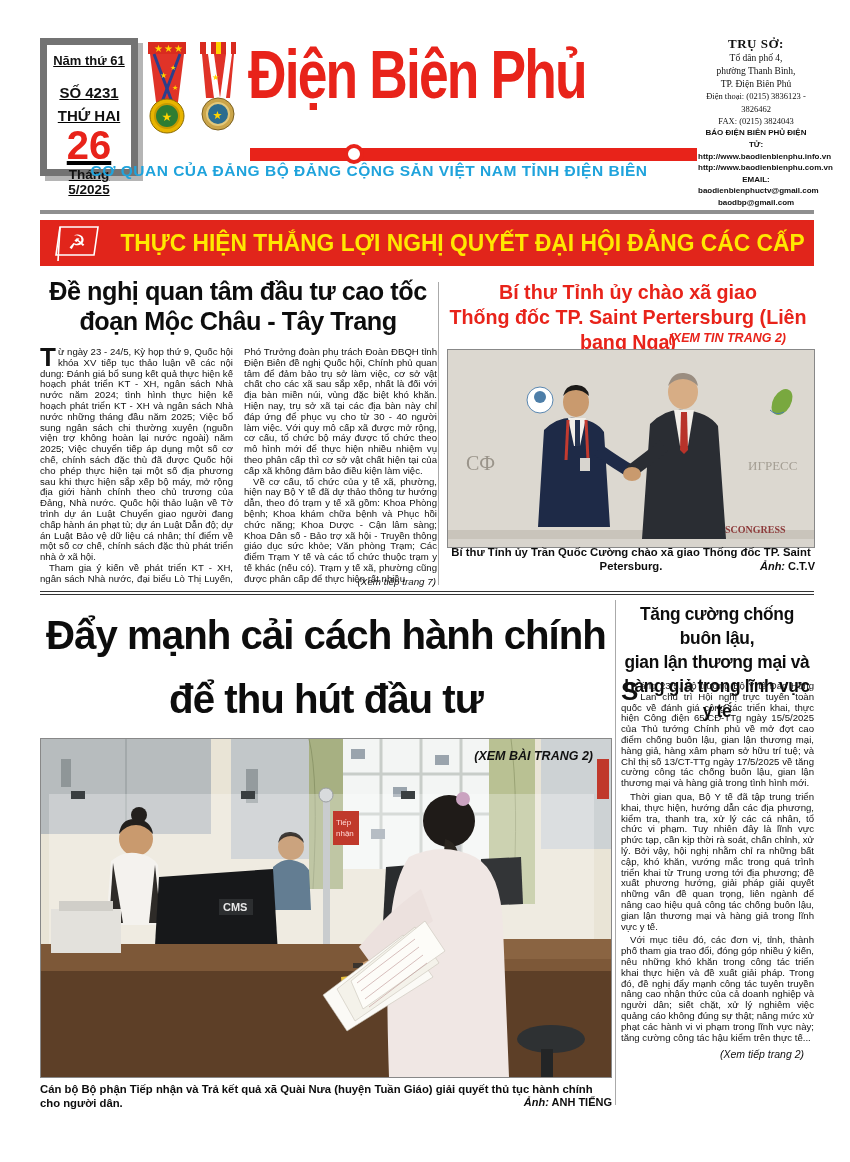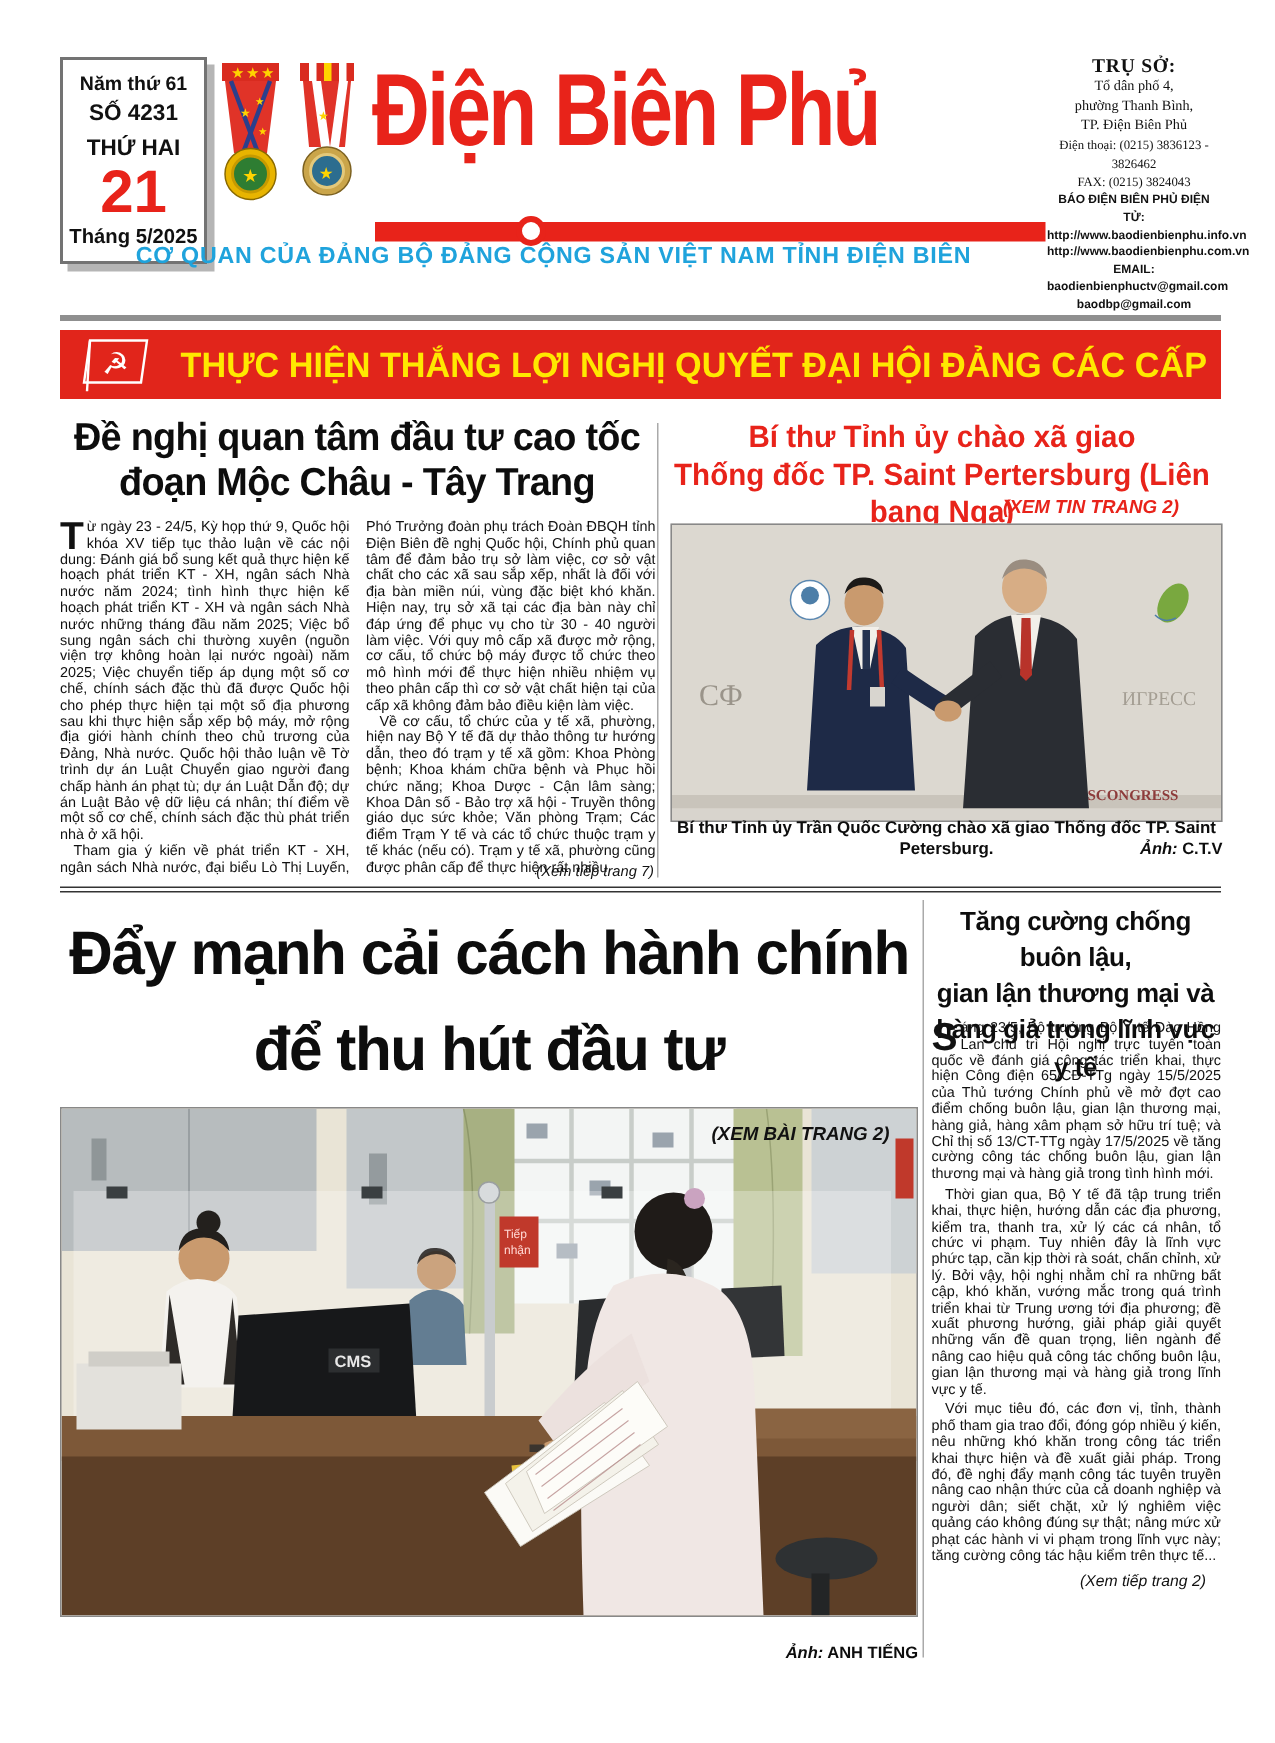--- a/index.html
+++ b/index.html
@@ -2,24 +2,24 @@
 <html><head>
 <meta charset="utf-8">
 <style>
   * { margin:0; padding:0; box-sizing:border-box; }
   html,body { background:#ffffff; }
   body { font-family:"Liberation Sans", sans-serif; }
   .page { position:relative; width:850px; height:1162px; background:#ffffff; overflow:hidden; }
   .abs { position:absolute; }
 
   
-  .issue-box { left:40px; top:38px; width:98px; height:138px; border:2px solid #737373;
-    box-shadow:5px 5px 0 #b5b5b5; background:#fff; text-align:center; padding-top:8px; }
+  .issue-box { left:40px; top:38px; width:98px; height:138px; border:7px solid #737373;
+    box-shadow:5px 5px 0 #b5b5b5; background:#fff; text-align:center; padding-top:8px;text-decoration:underline; }
   .issue-box .l1 { font-size:13px; font-weight:bold; color:#111; }
-  .issue-box .l2 { font-size:15px; font-weight:bold; color:#111; margin-top:4px;}
+  .issue-box .l2 { font-size:15px; font-weight:bold; color:#111; margin-top:16px;}
   .issue-box .l3 { font-size:15px; font-weight:bold; color:#111; margin-top:6px;}
   .issue-box .day { font-size:40px; font-weight:bold; color:#e8231a; line-height:1.0; margin-top:1px;}
   .issue-box .l5 { font-size:13.5px; font-weight:bold; color:#111; margin-top:2px;}
 
   .medals { left:142px; top:40px; width:105px; height:105px; }
 
   .paper-title { left:248px; top:34px; width:450px; height:112px; color:#e8231a;
     font-weight:bold; font-size:58px; letter-spacing:-2px; white-space:nowrap;
     transform:scale(0.92,1.18); transform-origin:left top; }
   .title-bar { left:250px; top:148px; width:447px; height:13px; background:#e8231a; }
@@ -94,21 +94,21 @@
 </style>
 </head>
 <body>
 
 <div class="page">
 
   <div class="abs issue-box">
     <div class="l1">Năm thứ 61</div>
     <div class="l2">SỐ 4231</div>
     <div class="l3">THỨ HAI</div>
-    <div class="day">21</div>
+    <div class="day">26</div>
     <div class="l5">Tháng 5/2025</div>
   </div>
 
   <div class="abs medals">
     <svg width="105" height="105" viewBox="0 0 105 105">
 
       <rect x="6" y="2" width="38" height="12" fill="#d92b1f"></rect>
       <text x="12" y="12" font-size="10" fill="#ffd400">★</text>
         <text x="22" y="12" font-size="10" fill="#ffd400">★</text>
         <text x="32" y="12" font-size="10" fill="#ffd400">★</text>
@@ -341,20 +341,21 @@
           <line x1="324" y1="260" x2="382" y2="216"></line>
           <line x1="328" y1="268" x2="386" y2="224"></line>
       </g>
 
       <ellipse cx="510" cy="300" rx="34" ry="14" fill="#2e3133"></ellipse>
       <rect x="500" y="310" width="12" height="28" fill="#232526"></rect>
     </svg>
     <div class="overlay-note">(XEM BÀI TRANG 2)</div>
   </div>
 
+  <div class="abs caption cap-office">Cán bộ Bộ phận Tiếp nhận và Trả kết quả xã Quài Nưa (huyện Tuần Giáo) giải quyết thủ tục hành chính cho người dân.</div>
   <div class="abs credit cred-office">
     <span class="lbl">Ảnh:</span>
     <span>ANH TIẾNG</span>
   </div>
 
   <div class="abs hl-black hl-smug">
     <div>Tăng cường chống buôn lậu,</div>
     <div>gian lận thương mại và</div>
     <div>hàng giả trong lĩnh vực y tế</div>
   </div>

